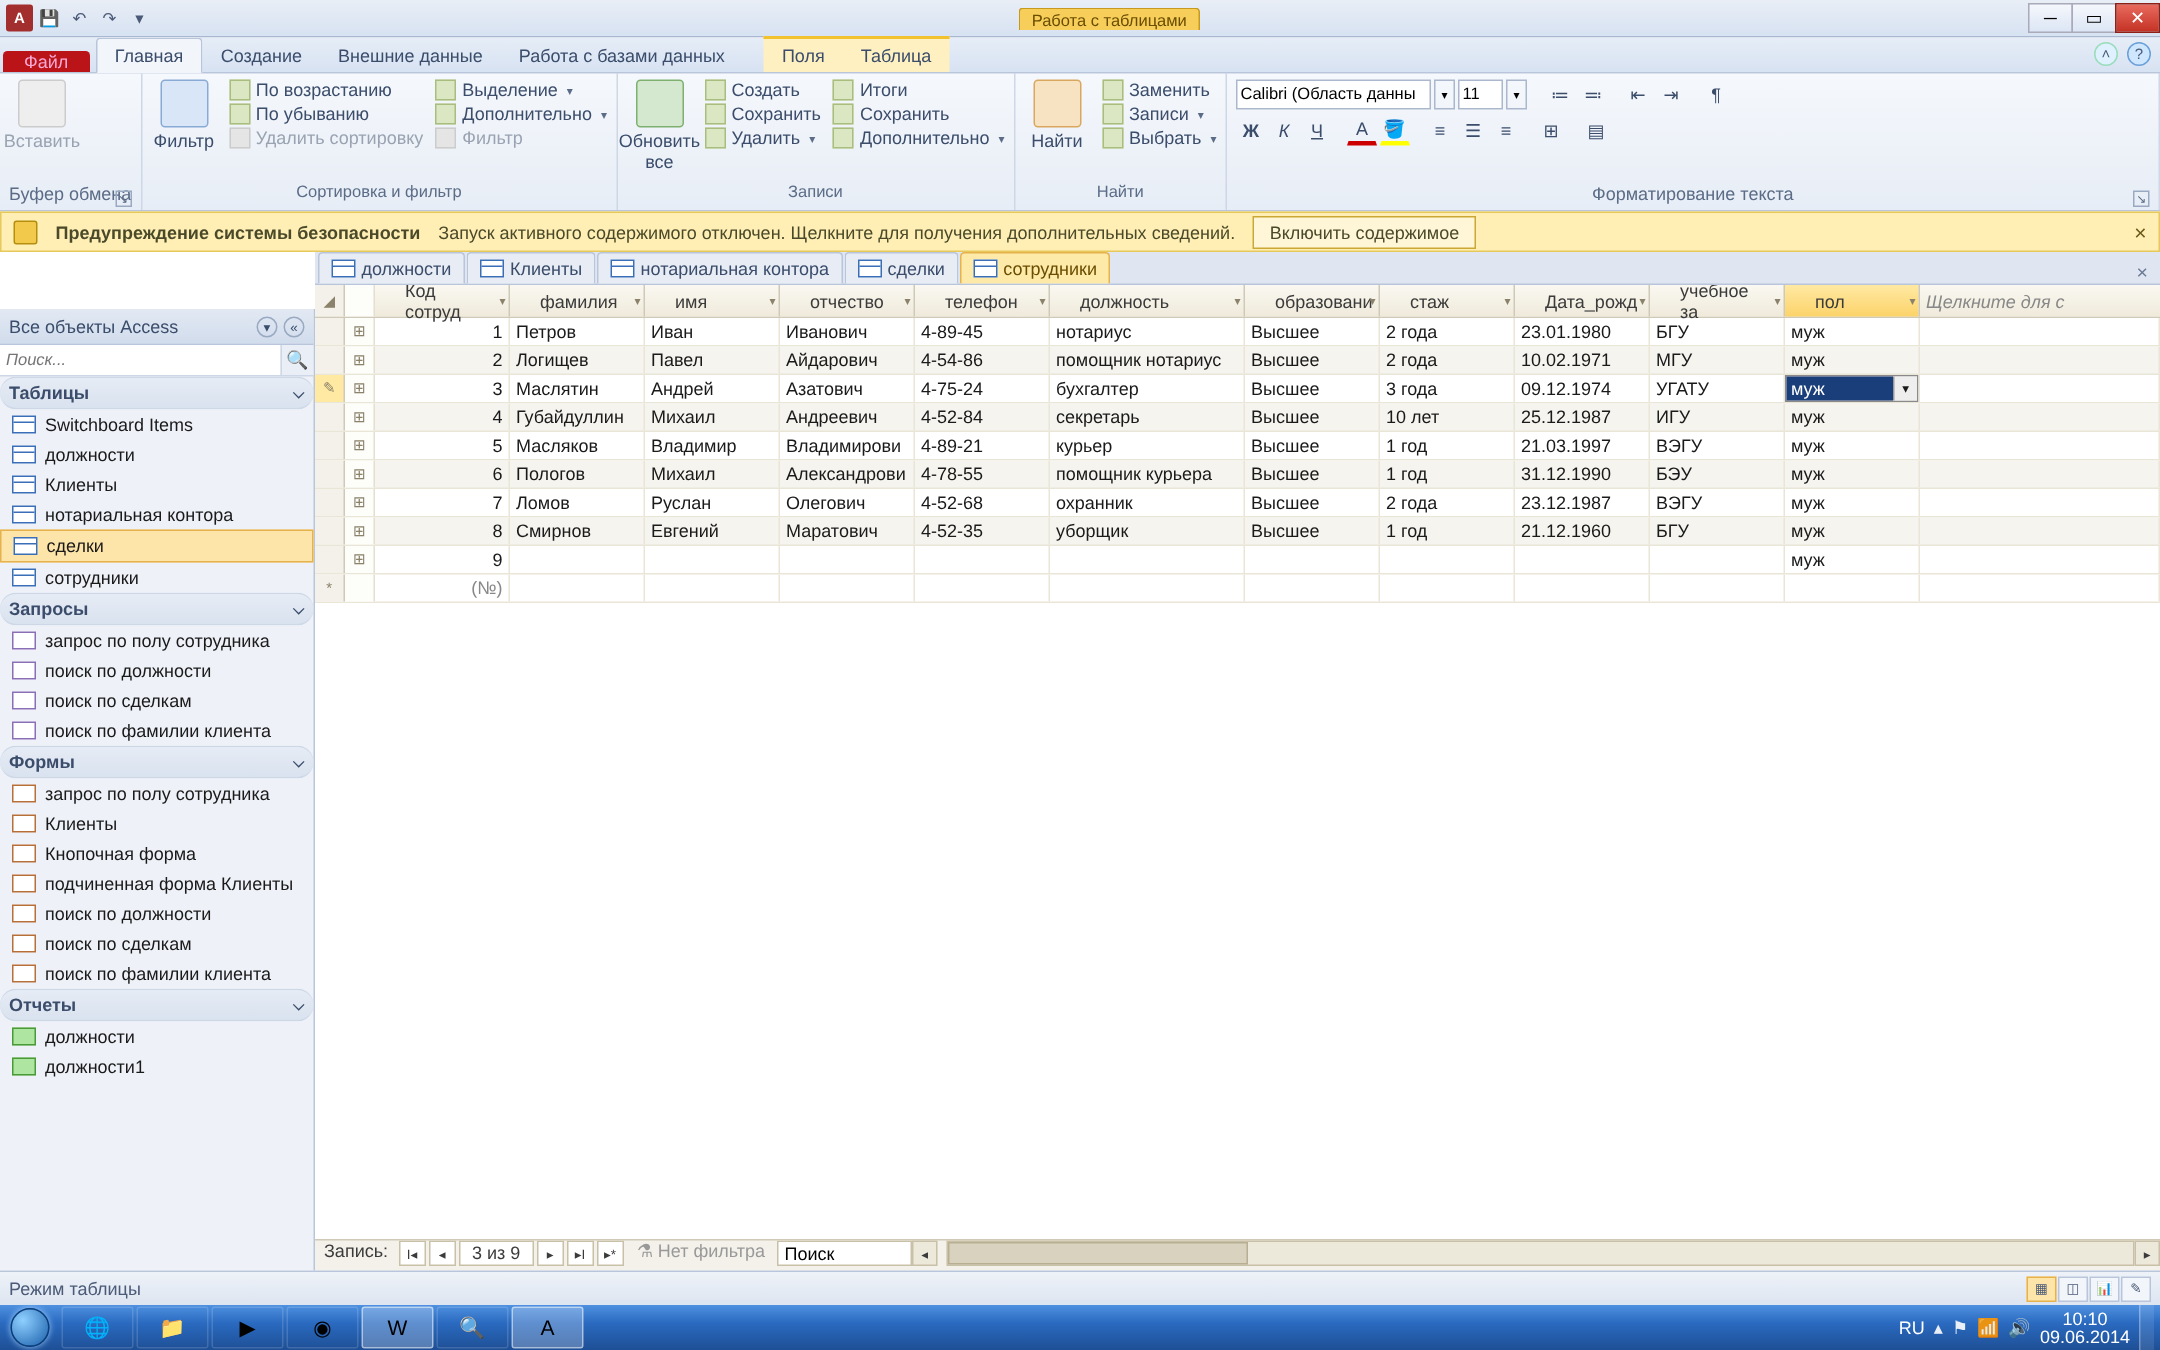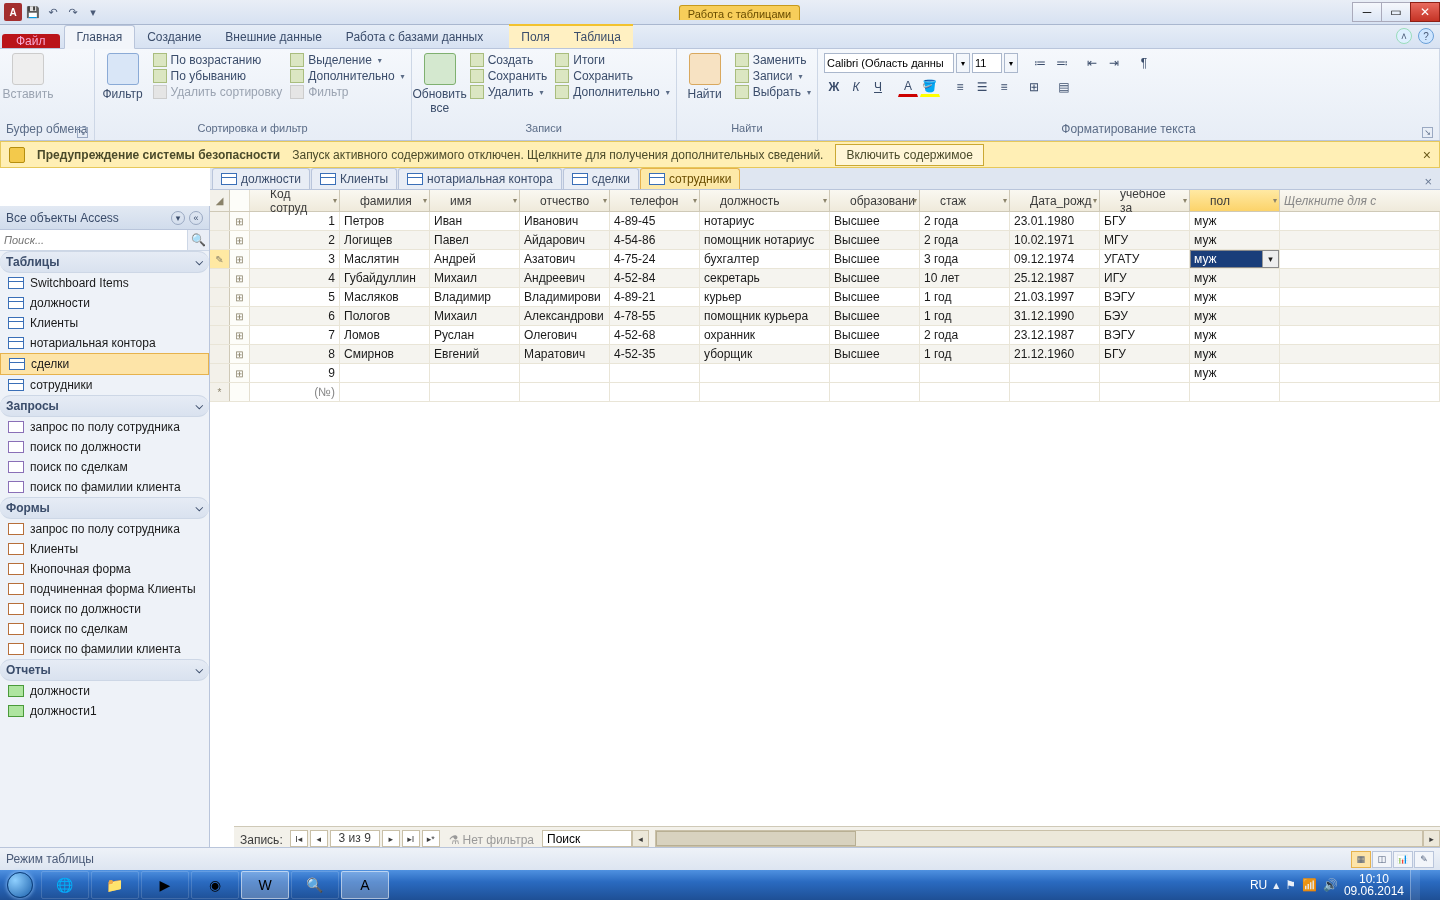--- a/index.html
+++ b/index.html
@@ -101,21 +101,21 @@
 .cell.activecell { background:#fff; position:relative;}
 .cell.activecell .combo { position:absolute; left:0; right:0; top:0; bottom:0; border:1px solid #8a8a8a; display:flex;}
 .cell.activecell .combo .val{ flex:1; background:#1a3e7a; color:#fff; padding:0 3px; display:flex; align-items:center;}
 .cell.activecell .combo .ar{ width:16px; background:#eee; border-left:1px solid #999; display:flex; align-items:center; justify-content:center; font-size:9px;}
 .ds-row.new .cell{ color:#888;}
 .ds-row.alt { background:#f5f4ef;}
 
 .c-id{width:90px;} .c-fam{width:90px;} .c-name{width:90px;} .c-otc{width:90px;} .c-tel{width:90px;} .c-dol{width:130px;} .c-obr{width:90px;} .c-st{width:90px;} .c-dr{width:90px;} .c-uz{width:90px;} .c-pol{width:90px;}
 
 
-.recnav { height:21px; border-top:1px solid #cfc9b7; background:#f3f1ea; display:flex; align-items:flex-end; font-size:11px; color:#3b3b3b;margin-left:24px;}
+.recnav { height:21px; border-top:1px solid #cfc9b7; background:#f3f1ea; display:flex; align-items:flex-start; font-size:11px; color:#3b3b3b;}
 .recnav .lbl{ padding:0 6px;}
 .recnav .rbtn{ width:18px; height:17px; border:1px solid #c9c0a8; background:#fff; display:flex; align-items:center; justify-content:center; font-size:9px; margin:0 1px;}
 .recnav .recbox{ width:50px; height:17px; border:1px solid #c9c0a8; background:#fff; text-align:center; line-height:15px; margin:0 1px;}
 .recnav .filter{ padding:0 8px; color:#999; display:flex; align-items:center; gap:3px;}
 .recnav .srch{ border:1px solid #c9c0a8; background:#fff; height:17px; padding:0 4px; width:90px;}
 .recnav .hsb{ flex:1; height:17px; margin-left:6px; background:#ece8da; border:1px solid #c9c0a8; position:relative;}
 .recnav .hsb .thumb{ position:absolute; left:0; width:200px; top:0; bottom:0; background:#d8d2bf; border:1px solid #b8af93;}
 .recnav .hendbtn{ width:17px; height:17px; border:1px solid #c9c0a8; background:#ece8da; display:flex;align-items:center;justify-content:center;font-size:9px;}
 
 
@@ -123,21 +123,21 @@
 .statusbar .views{ margin-left:auto; display:flex; gap:1px;}
 .statusbar .views span{ width:20px; height:17px; border:1px solid #b9c5db; background:#f2f5fa; display:flex; align-items:center; justify-content:center; font-size:9px;}
 .statusbar .views span.on{ background:#fde4a8; border-color:#e6b24d;}
 
 
 .taskbar { position:absolute; left:0; right:0; bottom:0; height:30px; background:linear-gradient(#4f91e0,#2a6ac0 40%,#1e4f95); display:flex; align-items:center;}
 .startbtn { width:40px; height:30px; display:flex; align-items:center; justify-content:center;}
 .orb{ width:26px; height:26px; border-radius:50%; background:radial-gradient(circle at 30% 30%,#8fd0ff,#1a5fab); border:1px solid #0d3e78; box-shadow:0 0 4px #9cf;}
 .tb-item{ width:48px; height:28px; margin:0 1px; border:1px solid rgba(255,255,255,0.15); border-radius:2px; display:flex; align-items:center; justify-content:center; font-size:14px;}
 .tb-item.active{ background:rgba(255,255,255,0.25); border-color:rgba(255,255,255,0.5);}
-.tray{ margin-left:auto; display:flex; align-items:center; gap:6px; color:#fff; font-size:11px; padding-right:20px;}
+.tray{ margin-left:auto; display:flex; align-items:center; gap:6px; color:#fff; font-size:11px; padding-right:4px;}
 .tray .clock{ text-align:center; line-height:12px;}
 .tray .tico{ font-size:12px; opacity:0.9;}
 .showdesk{ width:10px; height:30px; border-left:1px solid rgba(255,255,255,0.3); background:rgba(255,255,255,0.1);}
 </style>
 </head>
 <body>
 
 <div class="titlebar">
   <div class="qat">
     <span class="appicon">A</span>

